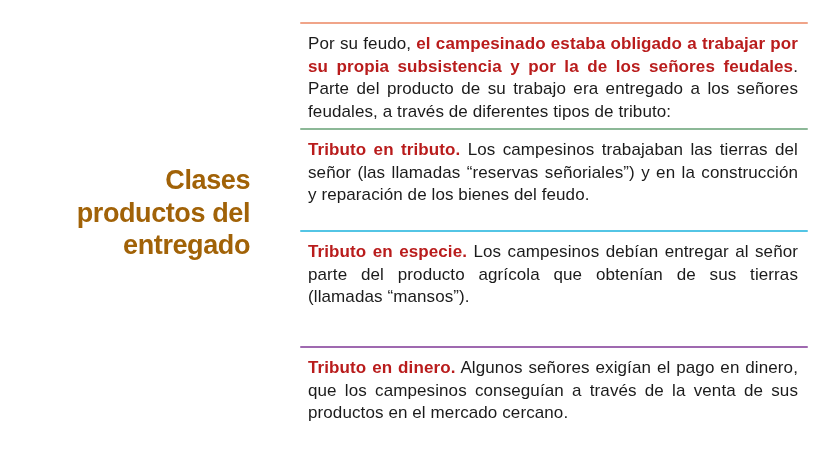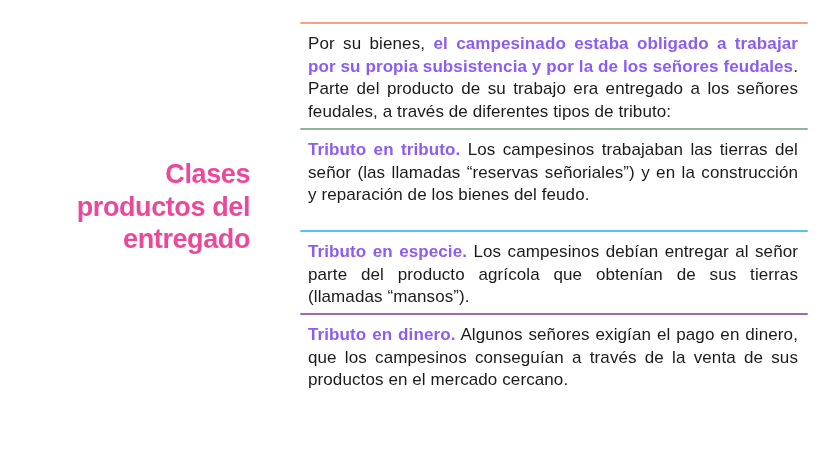--- a/index.html
+++ b/index.html
@@ -11,69 +11,69 @@
   }
   .slide {
     position: relative;
     width: 828px;
     height: 466px;
     background: #ffffff;
   }
   .title {
     position: absolute;
     left: 28px;
-    top: 158px;
+    top: 164px;
     width: 222px;
     text-align: right;
     font-weight: 700;
     font-size: 27px;
     line-height: 32.5px;
     letter-spacing: -0.4px;
-    color: #ec4899;
+    color: #a16207;
   }
   .title .tline { display: block; }
   .block {
     position: absolute;
     left: 300px;
     width: 508px;
   }
   .block-intro   { top: 22px;  }
   .block-trabajo { top: 128px; }
   .block-especie { top: 230px; }
-  .block-dinero  { top: 313px; }
+  .block-dinero  { top: 346px; }
   .accent-line {
     width: 100%;
     height: 2px;
     border-radius: 1px;
   }
   .block p {
     margin-top: 9px;
     padding: 0 10px 0 8px;
     font-size: 17px;
     line-height: 22.6px;
     letter-spacing: 0.1px;
     color: #1b1b1b;
     text-align: justify;
   }
-  .block p b { font-weight: 700; color: #8b5cf6; }
+  .block p b { font-weight: 700; color: #b91c1c; }
 </style>
 </head>
 <body>
 
 <div class="slide">
 
   <h1 class="title">
     <span class="tline">Clases</span>
     <span class="tline">productos del</span>
     <span class="tline">entregado</span>
   </h1>
 
   <section class="block block-intro">
     <div class="accent-line" style="background: rgb(240, 164, 137);"></div>
-    <p><span>Por su bienes, </span><b>el campesinado estaba obligado a trabajar por su propia subsistencia y por la de los señores feudales</b><span>. Parte del producto de su trabajo era entregado a los señores feudales, a través de diferentes tipos de tributo:</span></p>
+    <p><span>Por su feudo, </span><b>el campesinado estaba obligado a trabajar por su propia subsistencia y por la de los señores feudales</b><span>. Parte del producto de su trabajo era entregado a los señores feudales, a través de diferentes tipos de tributo:</span></p>
   </section>
 
   <section class="block block-trabajo">
     <div class="accent-line" style="background: rgb(140, 184, 151);"></div>
     <p><b>Tributo en tributo.</b><span> Los campesinos trabajaban las tierras del señor (las llamadas “reservas señoriales”) y en la construcción y reparación de los bienes del feudo.</span></p>
   </section>
 
   <section class="block block-especie">
     <div class="accent-line" style="background: rgb(83, 197, 229);"></div>
     <p><b>Tributo en especie.</b><span> Los campesinos debían entregar al señor parte del producto agrícola que obtenían de sus tierras (llamadas “mansos”).</span></p>

